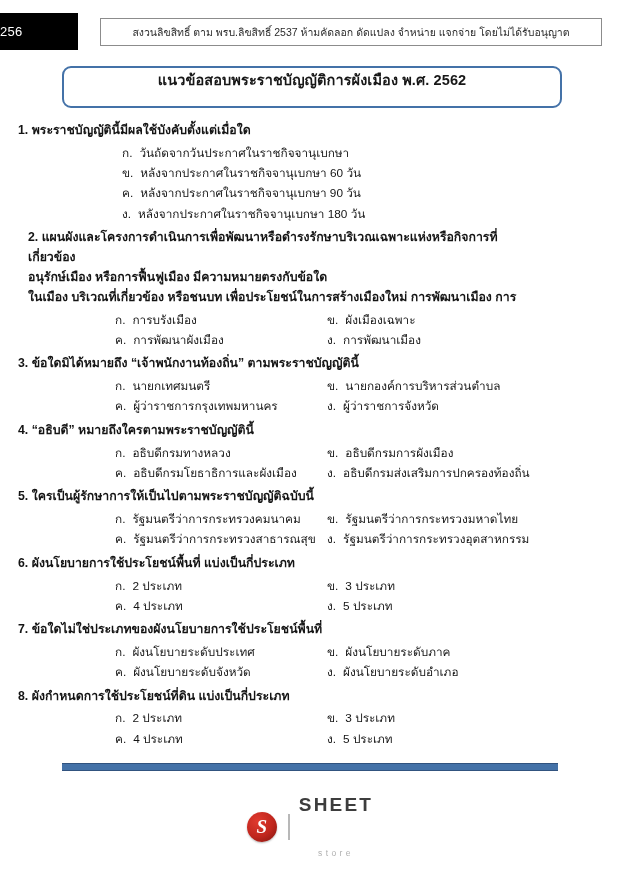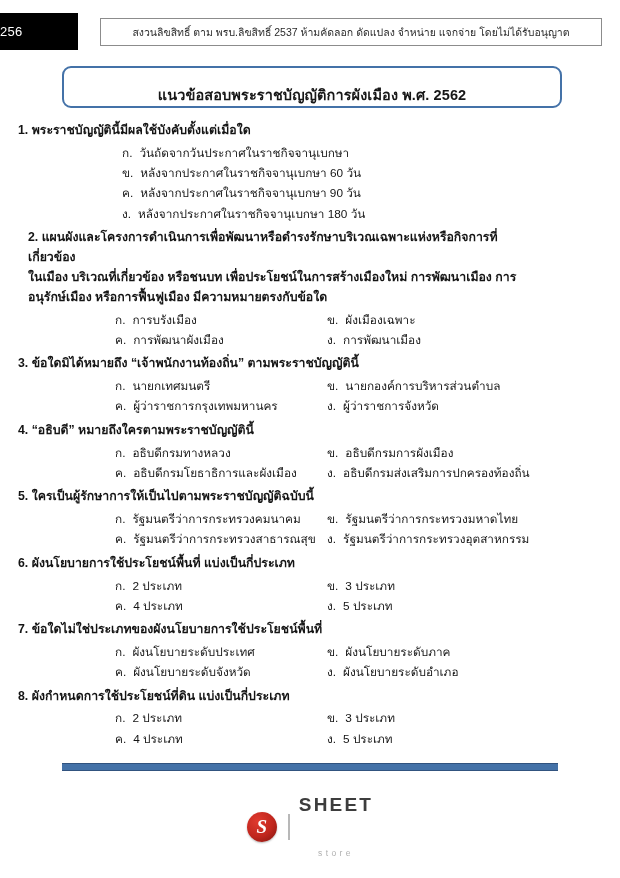--- a/index.html
+++ b/index.html
@@ -54,21 +54,21 @@
     white-space: nowrap;
   }
 
   
   .title-box {
     margin: 16px 58px 0 62px;
     height: 42px;
     border: 2px solid #4472a8;
     border-radius: 9px;
     display: flex;
-    align-items: flex-end;
+    align-items: flex-start;
     justify-content: center;
     box-sizing: border-box;
   }
   .title-text {
     font-size: 14.5px;
     font-weight: bold;
     color: #171717;
     letter-spacing: 0.1px;
   }
 
@@ -242,22 +242,22 @@
           <div class="choice col-a">
             <span class="choice-key">ง.</span>
             <span class="choice-label">หลังจากประกาศในราชกิจจานุเบกษา 180 วัน</span>
           </div>
         </div>
       </div>
     </div>
     <div class="question-block indent-extra">
       <div class="question-text">
         <span class="qline">2. แผนผังและโครงการดำเนินการเพื่อพัฒนาหรือดำรงรักษาบริเวณเฉพาะแห่งหรือกิจการที่เกี่ยวข้อง</span>
+        <span class="qline">อนุรักษ์เมือง หรือการฟื้นฟูเมือง มีความหมายตรงกับข้อใด</span>
         <span class="qline">ในเมือง บริเวณที่เกี่ยวข้อง หรือชนบท เพื่อประโยชน์ในการสร้างเมืองใหม่ การพัฒนาเมือง การ</span>
-        <span class="qline">อนุรักษ์เมือง หรือการฟื้นฟูเมือง มีความหมายตรงกับข้อใด</span>
       </div>
       <div class="choices">
         <div class="choice-row">
           <div class="choice col-a">
             <span class="choice-key">ก.</span>
             <span class="choice-label">การบรังเมือง</span>
           </div>
           <div class="choice col-b">
             <span class="choice-key">ข.</span>
             <span class="choice-label">ผังเมืองเฉพาะ</span>

